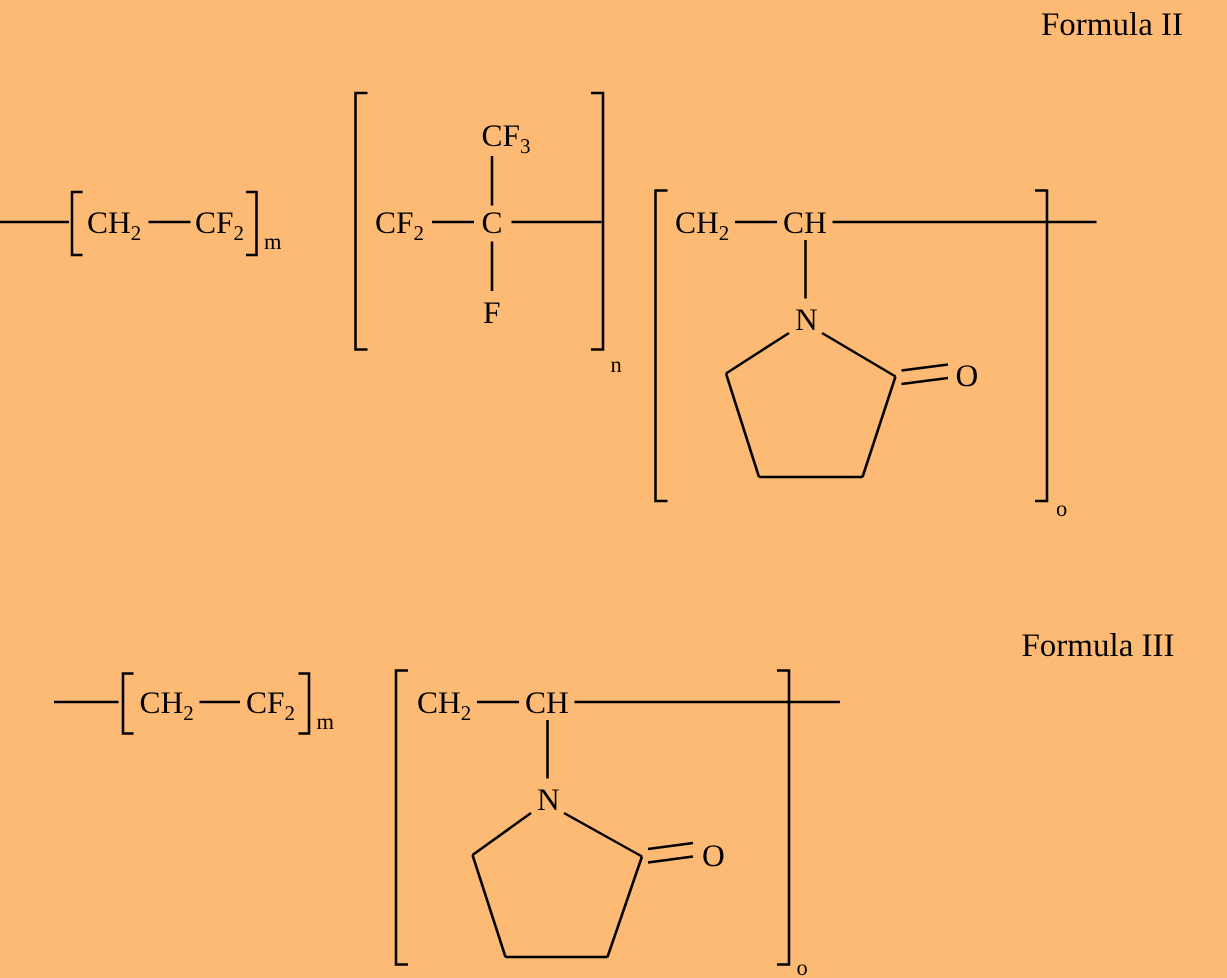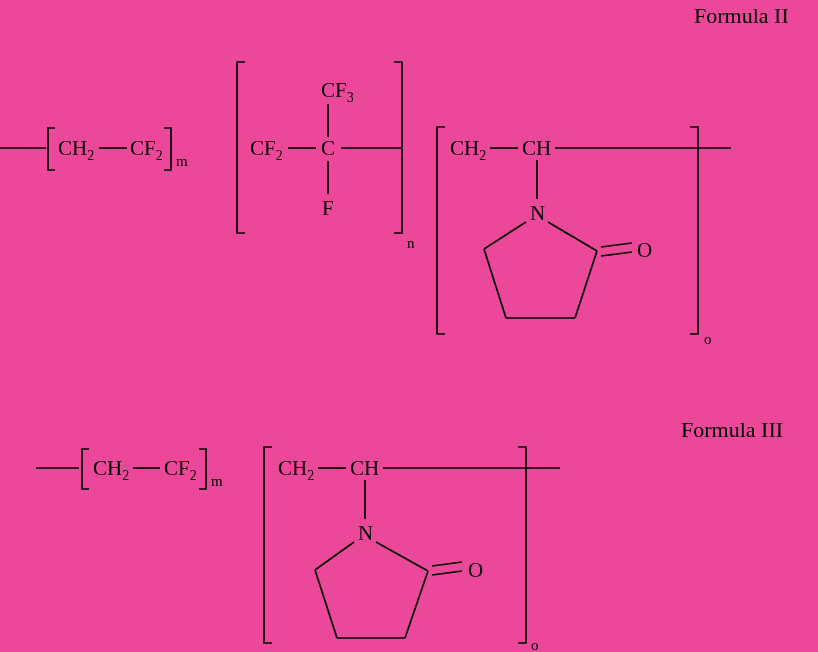--- a/index.html
+++ b/index.html
@@ -4,21 +4,21 @@
 <style>
   html, body {
     margin: 0;
     padding: 0;
     background: #ffffff;
   }
   .page {
     position: relative;
     width: 818px;
     height: 652px;
-    background: #ec4899;
+    background: #fdba74;
     overflow: hidden;
   }
   svg { display: block; }
   svg text { fill: #000000; }
   .atom  { font: 400 21px "Liberation Serif", serif; }
   .sub   { font-size: 14px; }
   .rep   { font: 400 15px "Liberation Serif", serif; }
   .title { font: 400 22px "Liberation Serif", serif; }
   .stroke {
     stroke: #000000;

